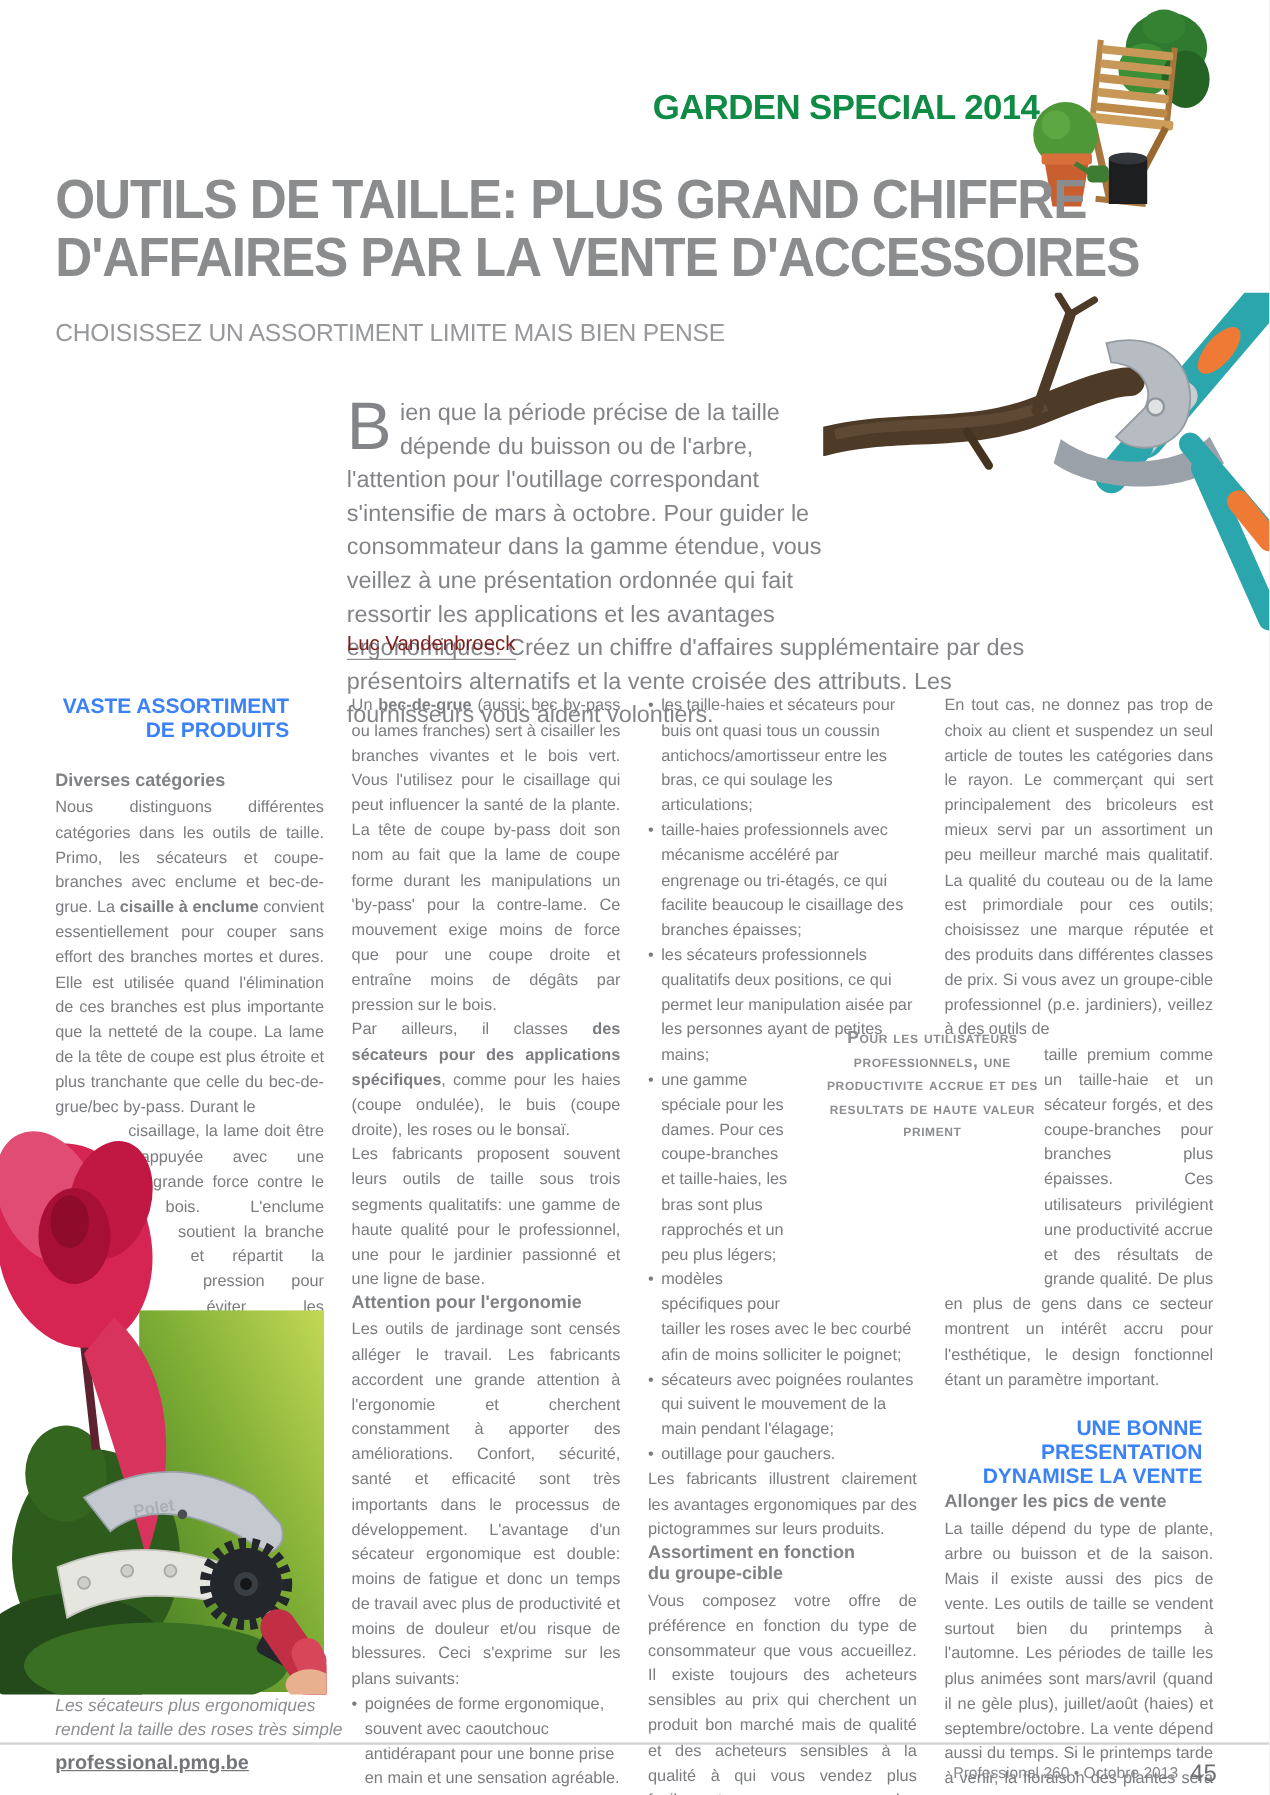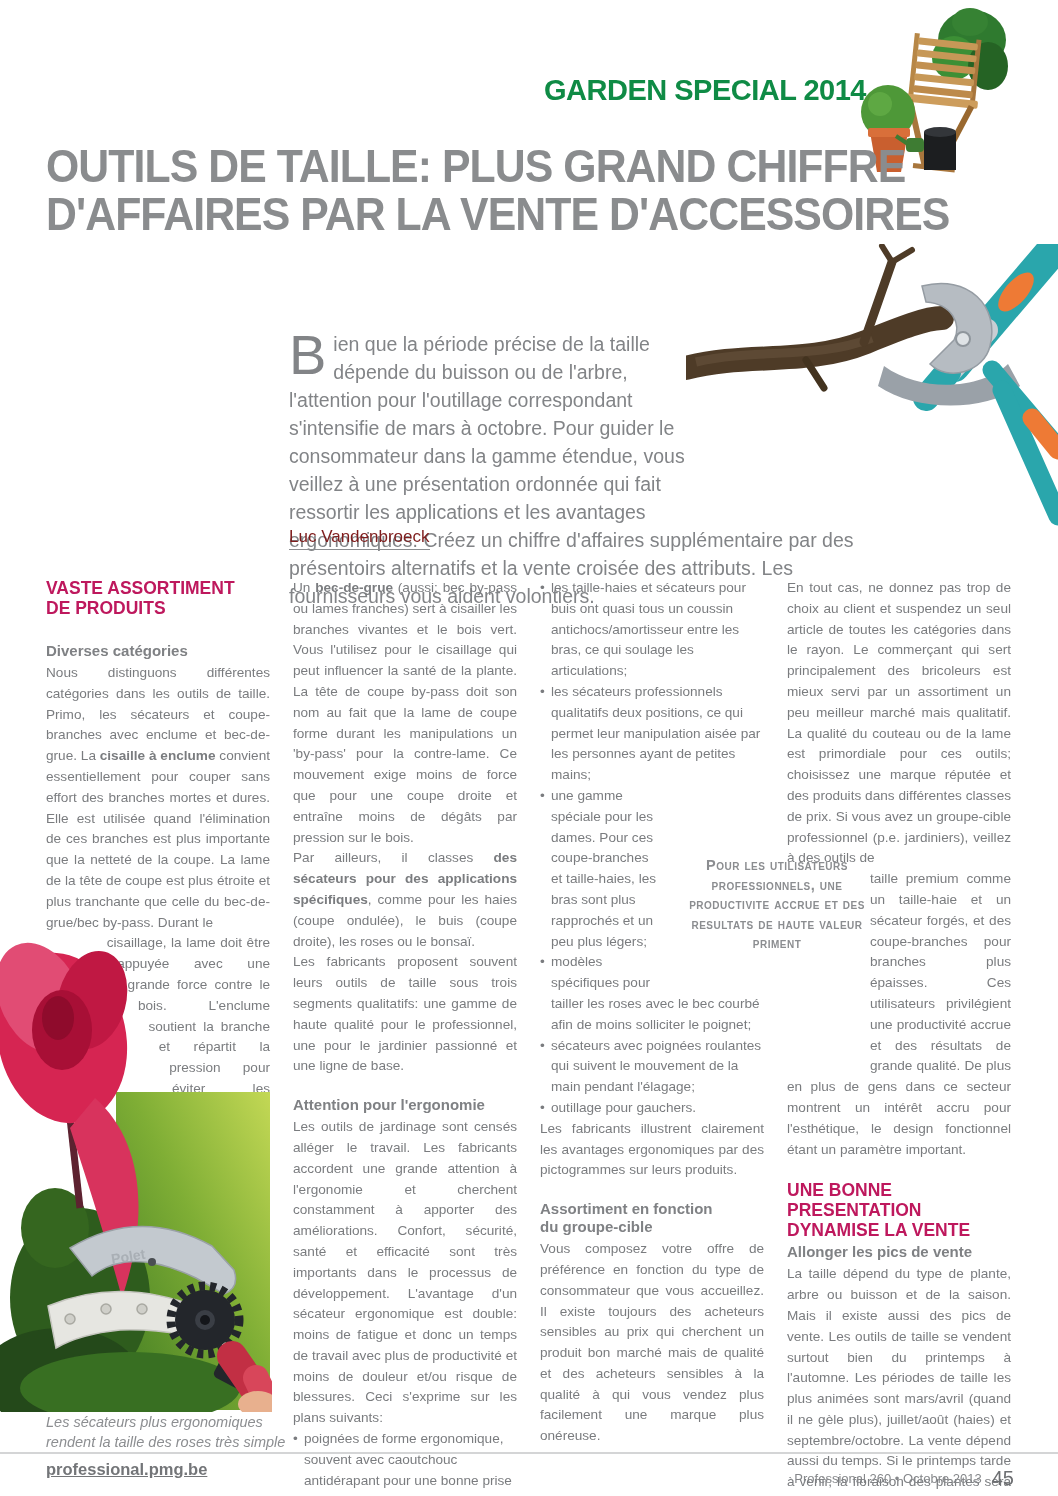--- a/index.html
+++ b/index.html
@@ -21,24 +21,24 @@
 
   .intro { left:289px; top:330px; width:580px; font-size:19.5px; line-height:28px; color:#828487; text-align:left; }
   .intro-spacer { float:right; width:168px; height:172px; }
   .dropcap { float:left; font-size:56px; line-height:46px; padding:2px 7px 0 0; color:#828487; }
 
   .author { left:289px; top:527px; font-size:17px; color:#7f1d1d; border-bottom:1.5px solid #8b8d90; padding-bottom:2px; }
 
   .col { position:absolute; top:578px; width:224px; font-size:13.6px; line-height:20.8px; color:#7a7c7f; text-align:justify; }
   .col1 { left:46px; }  .col2 { left:293px; }  .col3 { left:540px; }  .col4 { left:787px; }
   .col p { margin:0; }
-  h2.colsec { font-size:17.5px; line-height:20px; font-weight:700; color:#be185d; margin:0 0 24px 0; text-align:left; width:195px; }
+  h2.colsec { font-size:17.5px; line-height:20px; font-weight:700; color:#3b82f6; margin:0 0 24px 0; text-align:right; width:195px; }
   h2.colsec.late { margin:20px 0 3px 0; width:215px; }
   h3.colsub { font-size:15px; line-height:18px; font-weight:700; color:#7f8184; margin:0 0 3px 0; text-align:left; }
-  h3.colsub.gap { margin-top:19px; }
+  h3.colsub.gap { }
   .bullets { list-style:none; margin:0; padding:0; text-align:left; }
   .bullets li { position:relative; padding-left:11px; }
   .bullets li::before { content:"\2022"; position:absolute; left:0; top:0; }
   b { font-weight:700;margin-top:44px; }
 
   .rose-spacer { float:left; width:120px; height:252px; margin-right:6px;
     shape-outside:polygon(0 0, 40% 0, 100% 60%, 100% 100%, 0 100%); }
   .q-spacer-r { float:right; width:96px; height:206px; margin-left:7px; }
   .q-spacer-l { float:left; width:76px; height:196px; margin-right:7px; }
 
@@ -88,20 +88,21 @@
     <ellipse cx="90" cy="132" rx="16" ry="5" fill="#33363a"></ellipse>
   </svg>
 
   <div class="abs badge">GARDEN SPECIAL 2014</div>
 
   <div class="abs main-title">
     <div>OUTILS DE TAILLE: PLUS GRAND CHIFFRE</div>
     <div>D'AFFAIRES PAR LA VENTE D'ACCESSOIRES</div>
   </div>
 
+  <div class="abs subtitle">CHOISISSEZ UN ASSORTIMENT LIMITE MAIS BIEN PENSE</div>
 
   <svg class="art" style="left:686px; top:244px; width:372px; height:288px;" viewBox="0 0 372 288">
     <path d="M372 0 L268 122" stroke="#2aa6ac" stroke-width="32" stroke-linecap="round"></path>
     <ellipse cx="330" cy="48" rx="24" ry="11" fill="#ee7a35" transform="rotate(-49 330 48)"></ellipse>
     <path d="M300 86 L256 136" stroke="#c9ced3" stroke-width="24" stroke-linecap="round"></path>
     <path d="M262 128 L240 154" stroke="#2aa6ac" stroke-width="26" stroke-linecap="round"></path>
     <path d="M0 124 C 60 108, 120 122, 180 98 C 215 84, 240 74, 256 74" stroke="#4e3b27" stroke-width="24" stroke-linecap="round" fill="none"></path>
     <path d="M10 118 C 70 104, 130 116, 186 94" stroke="#64503a" stroke-width="9" fill="none" opacity="0.7"></path>
     <path d="M178 98 L206 18" stroke="#4e3b27" stroke-width="9" stroke-linecap="round"></path>
     <path d="M206 18 L196 2 M206 18 L226 6" stroke="#4e3b27" stroke-width="6" stroke-linecap="round"></path>
@@ -134,20 +135,21 @@
     <h3 class="colsub gap">Attention pour l'ergonomie</h3>
     <p><span>Les outils de jardinage sont censés alléger le travail. Les fabricants accordent une grande attention à l'ergonomie et cherchent constamment à apporter des améliorations. Confort, sécurité, santé et efficacité sont très importants dans le processus de développement. L'avantage d'un sécateur ergonomique est double: moins de fatigue et donc un temps de travail avec plus de productivité et moins de douleur et/ou risque de blessures. Ceci s'exprime sur les plans suivants:</span></p>
     <ul class="bullets">
       <li><span>poignées de forme ergonomique, souvent avec caoutchouc antidérapant pour une bonne prise en main et une sensation agréable. Généralement en aluminium léger;</span></li>
     </ul>
   </div>
 
   <div class="col col3">
     <ul class="bullets">
       <li><span>les taille-haies et sécateurs pour buis ont quasi tous un coussin antichocs/amortisseur entre les bras, ce qui soulage les articulations;</span></li>
+      <li><span>taille-haies professionnels avec mécanisme accéléré par engrenage ou tri-étagés, ce qui facilite beaucoup le cisaillage des branches épaisses;</span></li>
       <li><span>les sécateurs professionnels qualitatifs deux positions, ce qui permet leur manipulation aisée par les personnes ayant de petites mains;</span></li>
       <li><span class="q-spacer-r"></span><span>une gamme spéciale pour les dames. Pour ces coupe-branches et taille-haies, les bras sont plus rapprochés et un peu plus légers;</span></li>
       <li><span>modèles spécifiques pour tailler les roses avec le bec courbé afin de moins solliciter le poignet;</span></li>
       <li><span>sécateurs avec poignées roulantes qui suivent le mouvement de la main pendant l'élagage;</span></li>
       <li><span>outillage pour gauchers.</span></li>
     </ul>
     <p><span>Les fabricants illustrent clairement les avantages ergonomiques par des pictogrammes sur leurs produits.</span></p>
     <h3 class="colsub gap" style="width:180px;">Assortiment en fonction du groupe-cible</h3>
     <p><span>Vous composez votre offre de préférence en fonction du type de consommateur que vous accueillez. Il existe toujours des acheteurs sensibles au prix qui cherchent un produit bon marché mais de qualité et des acheteurs sensibles à la qualité à qui vous vendez plus facilement une marque plus onéreuse.</span></p>
   </div>

